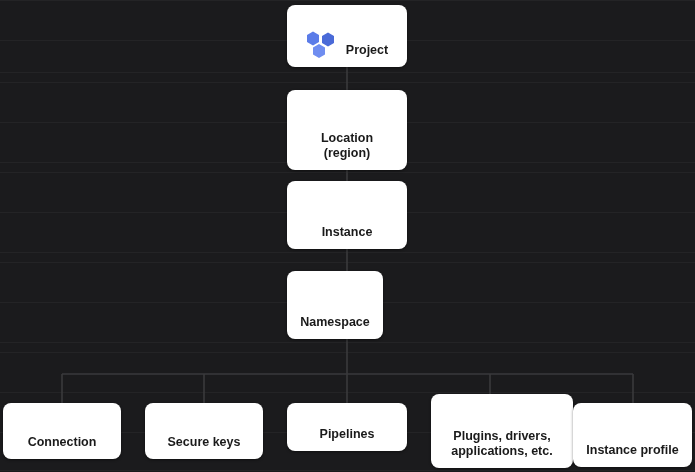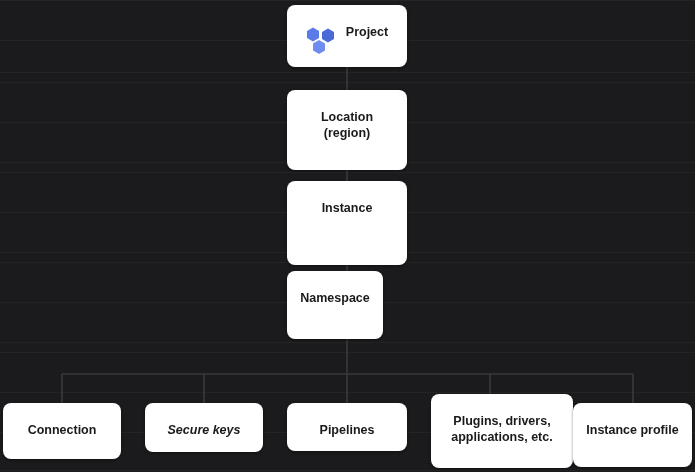--- a/index.html
+++ b/index.html
@@ -40,29 +40,29 @@
     inset: 0;
     pointer-events: none;
   }
 
   .node {
     position: absolute;
     background: #ffffff;
     border-radius: 8px;
     box-shadow: 0 1px 3px rgba(0,0,0,0.45);
     display: flex;
-    align-items: flex-start;
+    align-items: flex-end;
     justify-content: center;
     color: #1a1a1a;
     font-size: 12.5px;
     font-weight: bold;
     text-align: center;
     line-height: 1.25;
     box-sizing: border-box;
-    padding: 20px 8px;
+    padding: 8px 8px;
   }
 
   .node.with-icon {
     gap: 10px;
     justify-content: center;
   }
 
   .node-label {
     white-space: pre-line;
   }
@@ -70,25 +70,25 @@
   .icon-hex {
     flex: 0 0 auto;
     width: 30px;
     height: 30px;
     display: block;
   }
 
   
   #node-project   { left: 287px; top: 5px;   width: 120px; height: 62px; }
   #node-location  { left: 287px; top: 90px;  width: 120px; height: 80px; }
-  #node-instance  { left: 287px; top: 181px; width: 120px; height: 84px; }
+  #node-instance  { left: 287px; top: 181px; width: 120px; height: 68px; }
   #node-namespace { left: 287px; top: 271px; width: 96px; height: 68px; }
 
   #node-connection  { left: 3px;   top: 403px; width: 118px; height: 56px; }
-  #node-secure-keys { left: 145px; top: 403px; width: 118px; height: 49px; font-style: italic; }
+  #node-secure-keys { left: 145px; top: 403px; width: 118px; height: 56px; }
   #node-pipelines   { left: 287px; top: 403px; width: 120px; height: 48px; }
   #node-plugins     { left: 431px; top: 394px; width: 142px; height: 74px; }
   #node-compute     { left: 573px; top: 403px; width: 119px; height: 64px; }
 </style>
 </head>
 <body>
 
 <div class="bg-lines">
   <div class="bg-line" style="top:0px;"></div>
   <div class="bg-line" style="top:40px;"></div>

